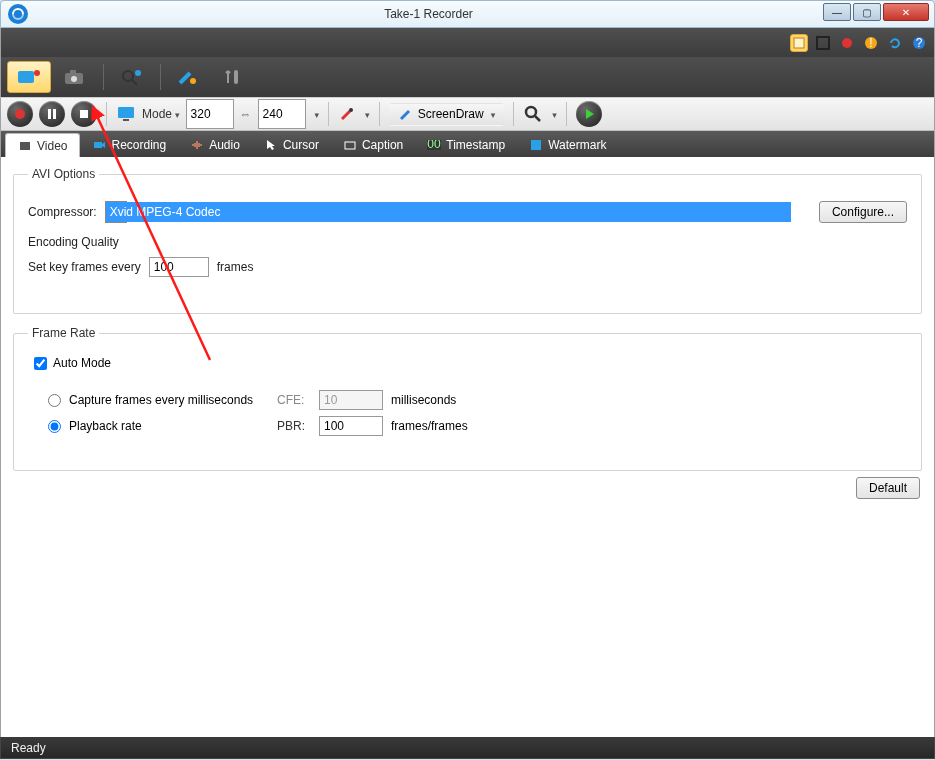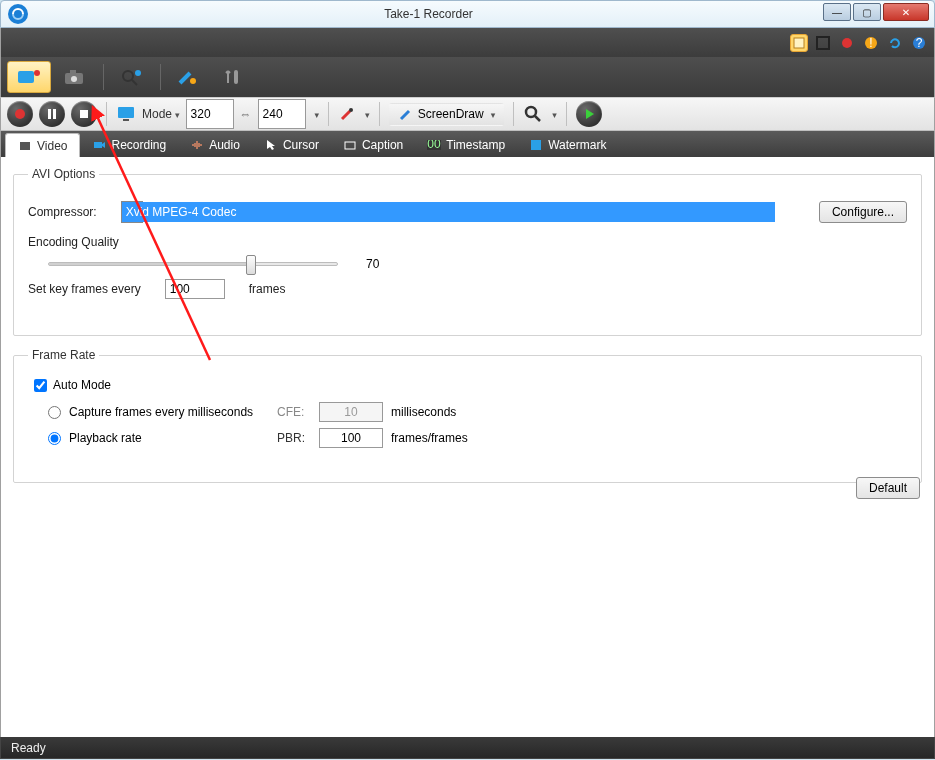--- a/index.html
+++ b/index.html
@@ -36,37 +36,37 @@
 
 .tabbar { height: 26px; background: linear-gradient(to bottom,#5a5a5a,#3d3d3d); display:flex; align-items:flex-end; padding:0 4px; gap:0; border-left:1px solid #a0a0a0; border-right:1px solid #a0a0a0;}
 .tab { height:24px; padding:0 12px; display:flex; align-items:center; gap:5px; color:#fff; cursor:pointer; border-radius:3px 3px 0 0;}
 .tab.active { background:#fff; color:#333; border:1px solid #bbb; border-bottom:none;}
 .tab .ti { width:14px;height:14px;display:inline-flex;align-items:center;justify-content:center;}
 
 
 .main { background:#fff; height: 580px; border-left:1px solid #a0a0a0; border-right:1px solid #a0a0a0; padding:10px 12px; position:relative;}
 fieldset { border:1px solid #d3d3d3; border-radius:2px; padding:12px 14px 28px; margin-bottom:12px;}
 legend { color:#333; padding:0 4px;}
-.row { display:flex; align-items:center; gap:24px; margin:8px 0;}
+.row { display:flex; align-items:center; gap:8px; margin:8px 0;}
 .label { color:#222; }
 select.combo { flex:1; height:22px; border:1px solid #888; background:#fff; color:#fff;}
 .combo-wrap {flex:1;position:relative;}
 .combo-sel { position:absolute; left:1px; top:1px; right:20px; bottom:1px; background:#3399ff; color:#fff; display:flex; align-items:center; padding:0 4px; overflow:hidden;}
 .btn { height:22px; padding:0 12px; background:linear-gradient(to bottom,#f7f7f7,#e4e4e4); border:1px solid #8c8c8c; border-radius:3px; cursor:pointer;}
 .slider-track { position:relative; width:290px; height:4px; background:#e8e8e8; border:1px solid #bcbcbc; border-radius:2px;}
 .slider-filled{position:absolute;left:0;top:0;height:100%;background:#d0d0d0;}
 .slider-thumb { position:absolute; top:-8px; width:10px; height:20px; background:linear-gradient(to bottom,#fdfdfd,#dcdcdc); border:1px solid #8a8a8a; border-radius:2px; cursor:pointer;}
 input.small { width:60px; height:20px; border:1px solid #999; padding:0 4px;}
-input.med { width:64px; height:20px; border:1px solid #999; padding:0 4px;text-align:center;}
+input.med { width:64px; height:20px; border:1px solid #999; padding:0 4px;}
 input.dis { color:#9a9a9a; background:#f5f5f5;}
 .radio-row { display:flex; align-items:center; gap:8px; margin:6px 0 6px 20px;}
 .radio-row .rlabel { width:200px;}
 .radio-row .code { color:#888; width:34px;}
 .default-wrap{position:absolute; right:14px; bottom:auto; top:320px;}
-.checkbox-row { display:flex; align-items:center; gap:6px; margin:4px 0 10px 6px;}
+.checkbox-row { display:flex; align-items:center; gap:6px; margin:4px 0 20px 6px;}
 
 
 .statusbar { height:22px; background: linear-gradient(to bottom,#3a3a3a,#272727); color:#eee; display:flex; align-items:center; padding:0 10px; border-left:1px solid #444; border-right:1px solid #444; border-bottom:1px solid #444;}
 
 
 .arrow { position:absolute; left:90px; top:100px; pointer-events:none;}
 
 svg { display:block; }
 </style>
 </head>
@@ -291,27 +291,20 @@
       <span class="label">Compressor:</span>
       <div class="combo-wrap">
         <select class="combo"><option></option></select>
         <div class="combo-sel">Xvid MPEG-4 Codec</div>
       </div>
       <button class="btn">Configure...</button>
     </div>
 
     <div class="row" style="margin-top:12px;">
       <span class="label">Encoding Quality</span>
-    </div>
-    <div class="row" style="margin-left:20px;gap:28px;">
-      <div class="slider-track">
-        <div class="slider-filled" style="width:70%"></div>
-        <div class="slider-thumb" style="left:calc(70% - 5px)"></div>
-      </div>
-      <span>70</span>
     </div>
 
     <div class="row" style="margin-top:8px;">
       <span class="label">Set key frames every</span>
       <input class="small" value="100" style="">
       <span class="label">frames</span>
     </div>
   </fieldset>
 
   <fieldset>

